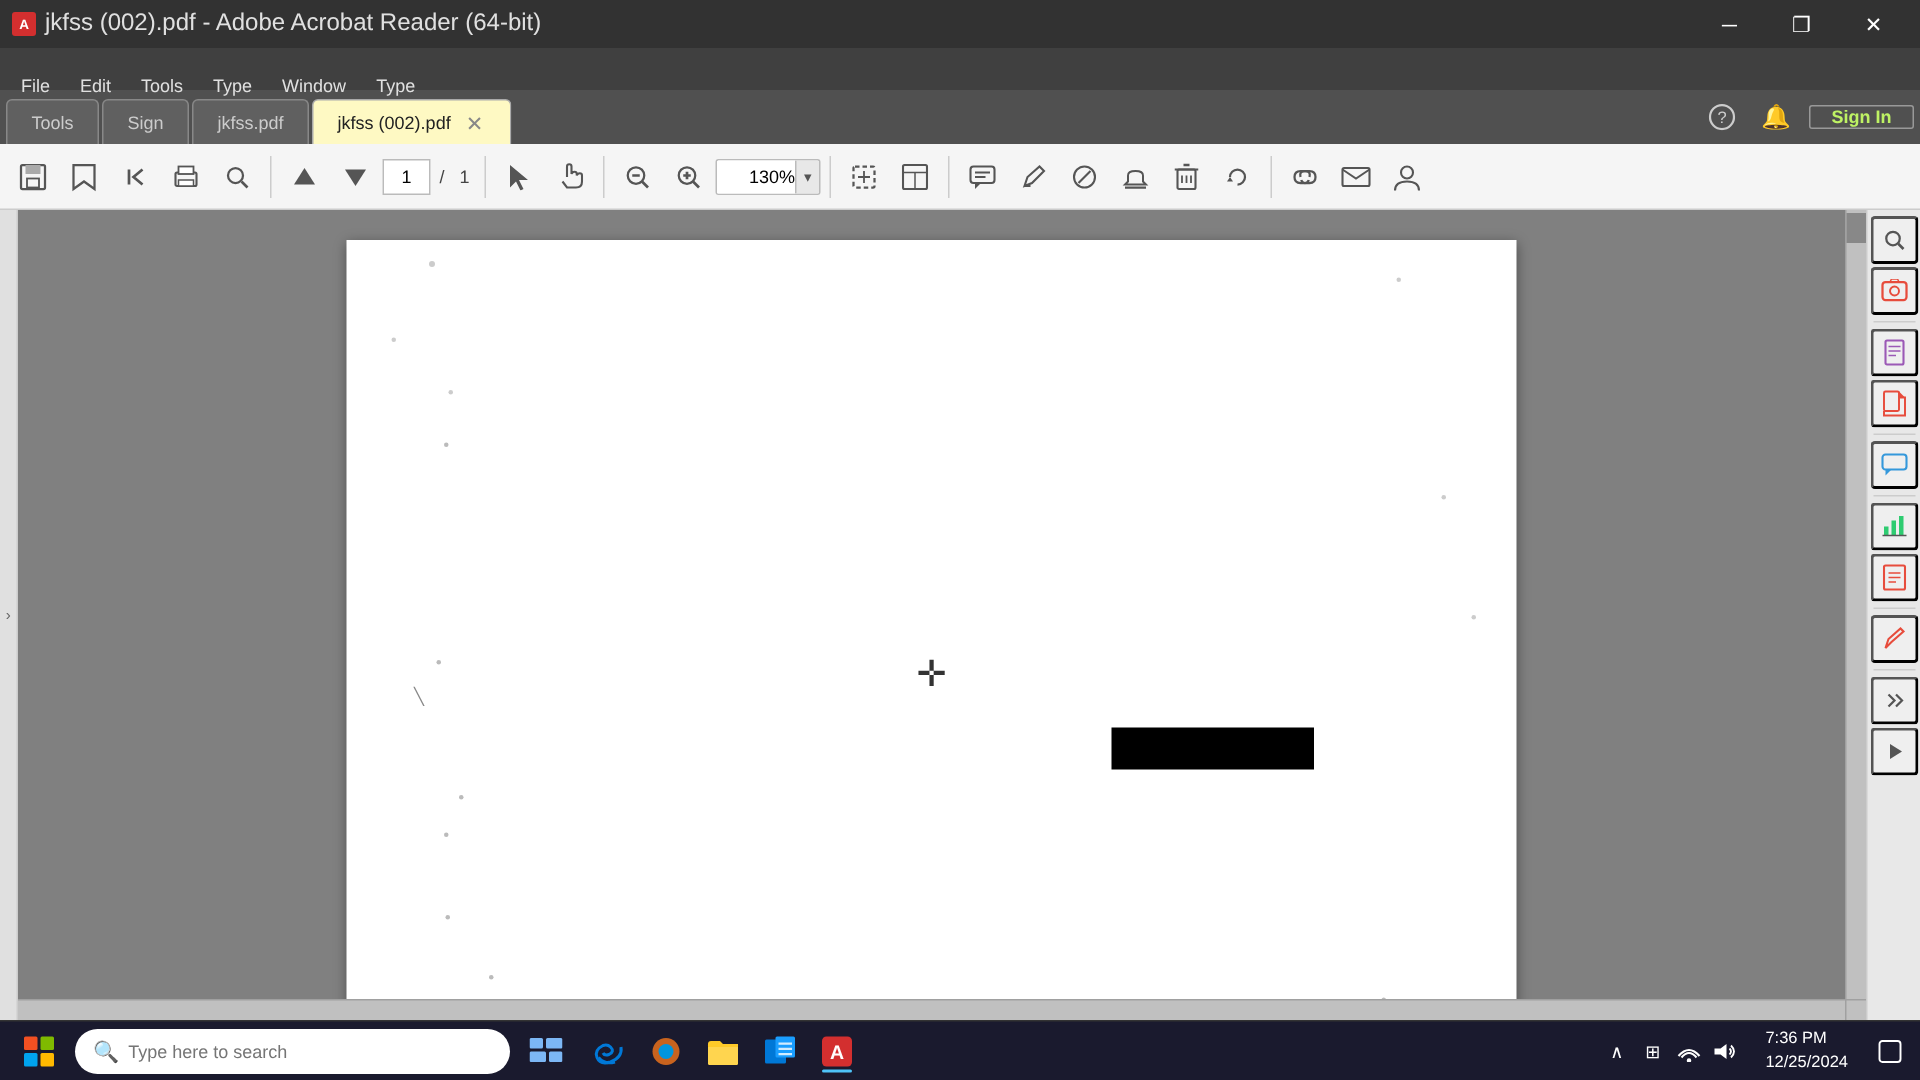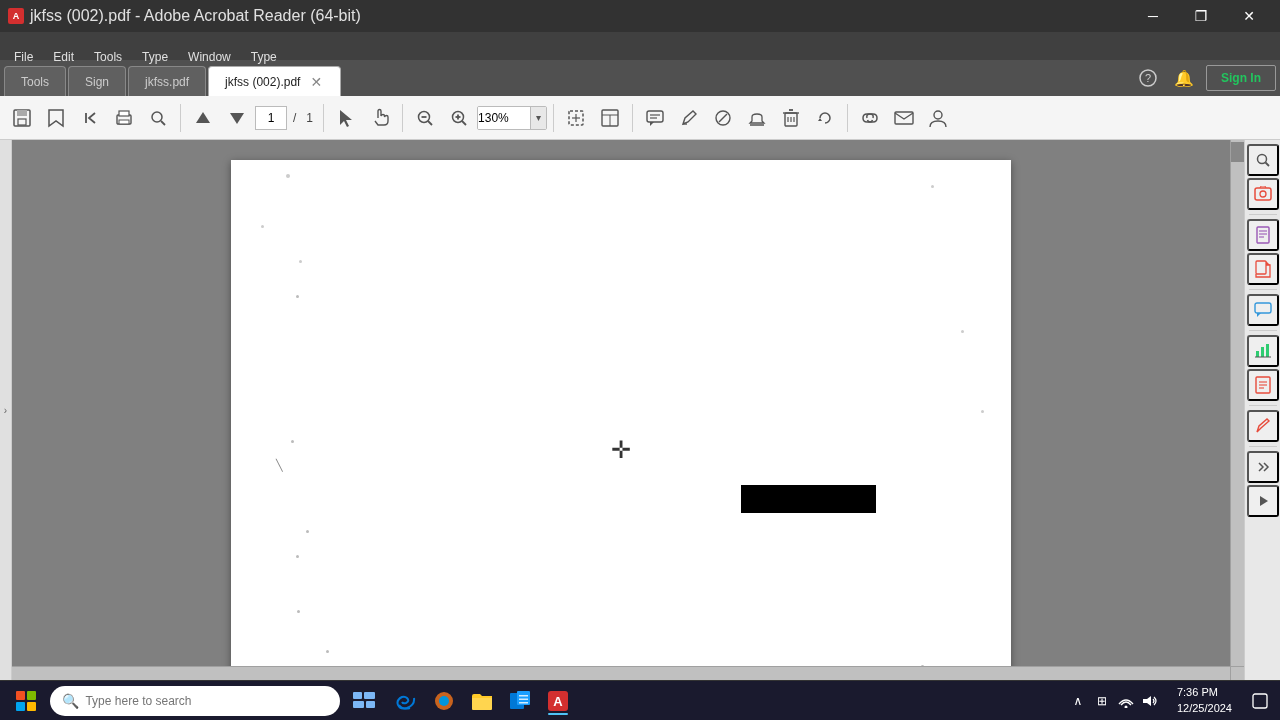--- a/index.html
+++ b/index.html
@@ -74,21 +74,21 @@
       cursor: pointer;
       border-radius: 4px 4px 0 0;
       gap: 8px;
       color: #ccc;
       background: #606060;
       border: 1px solid #888;
       border-bottom: none;
       margin-right: 2px;
     }
     .tab.active {
-      background: #ffffff;
+      background: #fef9c3;
       color: #222;
       border-color: #aaa;
     }
     .tab-home {
       height: 30px;
       padding: 0 16px;
       display: flex;
       align-items: center;
       font-size: 12px;
       cursor: pointer;
@@ -115,25 +115,25 @@
     .tab-bar-right-btn {
       width: 28px; height: 28px;
       background: transparent;
       border: none;
       cursor: pointer;
       display: flex; align-items: center; justify-content: center;
       color: #ccc;
       font-size: 16px;
     }
     .sign-in-btn {
-      height: 26px;
+      height: 16px;
       padding: 0 14px;
       background: transparent;
       border: 1px solid #999;
-      color: #22c55e;
+      color: #bef264;
       cursor: pointer;
       font-size: 12px;
       border-radius: 2px;
       font-weight: 600;
     }
 
     
     .toolbar {
       height: 44px;
       background: #f5f5f5;
@@ -170,21 +170,21 @@
       display: flex; align-items: center; gap: 0;
       border: 1px solid #bbb;
       border-radius: 2px;
       background: white;
       height: 24px;
       overflow: hidden;
     }
     .tb-zoom-input {
       width: 52px; height: 36px;
       border: none; outline: none;
-      text-align: left;
+      text-align: right;
       font-size: 12px;
       background: white;
     }
     .tb-zoom-arrow {
       width: 16px; height: 22px;
       background: #e8e8e8;
       border-left: 1px solid #bbb;
       cursor: pointer;
       display: flex; align-items: center; justify-content: center;
       font-size: 10px;

